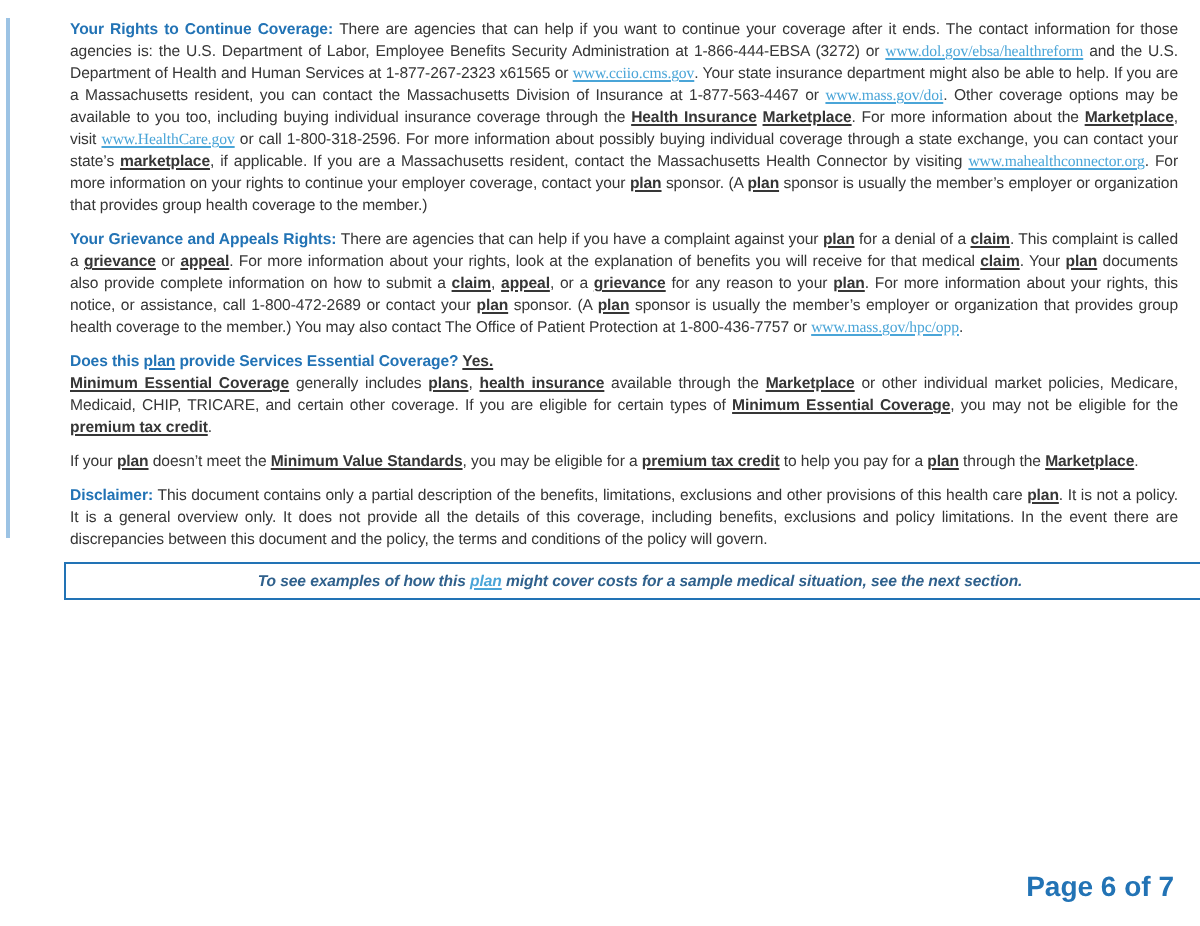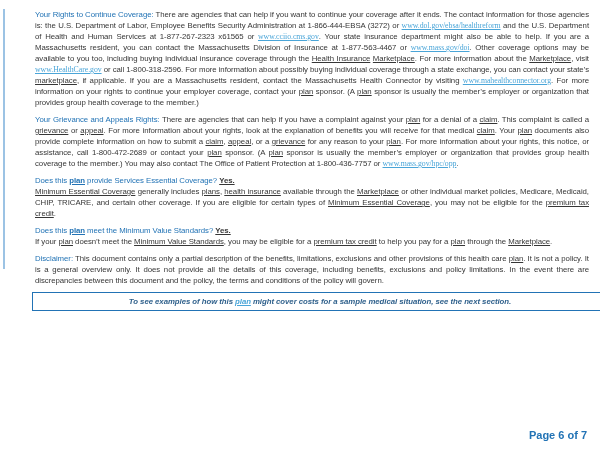--- a/index.html
+++ b/index.html
@@ -20,47 +20,46 @@
     position:absolute;left:3px;top:9px;width:2px;height:260px;
     background:var(--accent-rule);
   }
   .content{
     position:absolute;left:35px;top:9px;width:554px;
     font-size:7.8px;line-height:11px;letter-spacing:-0.05px;
   }
   .content p{margin:0 0 6px 0;text-align:justify;}
   .content p.q{margin:0;}
   
-  .r-h{color:var(--heading-blue);font-weight:normal;}
+  .r-h{color:var(--heading-blue);font-weight:bold;}
   .r-hu{color:var(--heading-blue);font-weight:bold;text-decoration:underline;}
   .r-p{}
-  .r-u{text-decoration:underline;}
+  .r-u{text-decoration:underline;font-weight:bold;}
   .r-l{color:var(--link-blue);text-decoration:underline;font-family:Liberation Serif, serif;}
   .r-b{font-weight:bold;text-decoration:underline;}
   .r-i{font-style:italic;font-weight:bold;color:var(--callout-text);}
   .r-il{font-style:italic;font-weight:bold;color:var(--link-blue);text-decoration:underline;}
   .callout{
     margin:3px 0 0 -3px;width:542px;
     border:1px solid var(--heading-blue);
     padding:3px 16px;text-align:center;
   }
   .page-number{
-    position:absolute;right:13px;bottom:22px;
-    color:var(--heading-blue);font-weight:bold;font-size:11px;
+    position:absolute;right:13px;bottom:12px;
+    color:var(--heading-blue);font-weight:bold;font-size:14px;
   }
 </style>
 </head>
 <body>
 
 <div class="accent-rule"></div>
 
 <div class="content">
   <p><span class="r-h">Your Rights to Continue Coverage: </span><span class="r-p">There are agencies that can help if you want to continue your coverage after it ends. The contact information for those agencies is: the U.S. Department of Labor, Employee Benefits Security Administration at 1-866-444-EBSA (3272) or </span><span class="r-l">www.dol.gov/ebsa/healthreform</span><span class="r-p"> and the U.S. Department of Health and Human Services at 1-877-267-2323 x61565 or </span><span class="r-l">www.cciio.cms.gov</span><span class="r-p">. Your state insurance department might also be able to help. If you are a Massachusetts resident, you can contact the Massachusetts Division of Insurance at 1-877-563-4467 or </span><span class="r-l">www.mass.gov/doi</span><span class="r-p">. Other coverage options may be available to you too, including buying individual insurance coverage through the </span><span class="r-u">Health Insurance</span><span class="r-p"> </span><span class="r-u">Marketplace</span><span class="r-p">. For more information about the </span><span class="r-u">Marketplace</span><span class="r-p">, visit </span><span class="r-l">www.HealthCare.gov</span><span class="r-p"> or call 1-800-318-2596. For more information about possibly buying individual coverage through a state exchange, you can contact your state’s </span><span class="r-u">marketplace</span><span class="r-p">, if applicable. If you are a Massachusetts resident, contact the Massachusetts Health Connector by visiting </span><span class="r-l">www.mahealthconnector.org</span><span class="r-p">. For more information on your rights to continue your employer coverage, contact your </span><span class="r-u">plan</span><span class="r-p"> sponsor. (A </span><span class="r-u">plan</span><span class="r-p"> sponsor is usually the member’s employer or organization that provides group health coverage to the member.)</span></p>
   <p><span class="r-h">Your Grievance and Appeals Rights: </span><span class="r-p">There are agencies that can help if you have a complaint against your </span><span class="r-u">plan</span><span class="r-p"> for a denial of a </span><span class="r-u">claim</span><span class="r-p">. This complaint is called a </span><span class="r-u">grievance</span><span class="r-p"> or </span><span class="r-u">appeal</span><span class="r-p">. For more information about your rights, look at the explanation of benefits you will receive for that medical </span><span class="r-u">claim</span><span class="r-p">. Your </span><span class="r-u">plan</span><span class="r-p"> documents also provide complete information on how to submit a </span><span class="r-u">claim</span><span class="r-p">, </span><span class="r-u">appeal</span><span class="r-p">, or a </span><span class="r-u">grievance</span><span class="r-p"> for any reason to your </span><span class="r-u">plan</span><span class="r-p">. For more information about your rights, this notice, or assistance, call 1-800-472-2689 or contact your </span><span class="r-u">plan</span><span class="r-p"> sponsor. (A </span><span class="r-u">plan</span><span class="r-p"> sponsor is usually the member’s employer or organization that provides group health coverage to the member.) You may also contact The Office of Patient Protection at 1-800-436-7757 or </span><span class="r-l">www.mass.gov/hpc/opp</span><span class="r-p">.</span></p>
   <p class="q"><span class="r-h">Does this </span><span class="r-hu">plan</span><span class="r-h"> provide Services Essential Coverage? </span><span class="r-b">Yes.</span></p>
   <p><span class="r-u">Minimum Essential Coverage</span><span class="r-p"> generally includes </span><span class="r-u">plans</span><span class="r-p">, </span><span class="r-u">health insurance</span><span class="r-p"> available through the </span><span class="r-u">Marketplace</span><span class="r-p"> or other individual market policies, Medicare, Medicaid, CHIP, TRICARE, and certain other coverage. If you are eligible for certain types of </span><span class="r-u">Minimum Essential Coverage</span><span class="r-p">, you may not be eligible for the </span><span class="r-u">premium tax credit</span><span class="r-p">.</span></p>
-  <p class="q"><span class="r-h">Does this </span><span class="r-hu">plan</span><span class="r-h"> meet the Minimum Value Standards? </span><span class="r-b">Yes.</span></p>
   <p><span class="r-p">If your </span><span class="r-u">plan</span><span class="r-p"> doesn’t meet the </span><span class="r-u">Minimum Value Standards</span><span class="r-p">, you may be eligible for a </span><span class="r-u">premium tax credit</span><span class="r-p"> to help you pay for a </span><span class="r-u">plan</span><span class="r-p"> through the </span><span class="r-u">Marketplace</span><span class="r-p">.</span></p>
   <p><span class="r-h">Disclaimer: </span><span class="r-p">This document contains only a partial description of the benefits, limitations, exclusions and other provisions of this health care </span><span class="r-u">plan</span><span class="r-p">. It is not a policy. It is a general overview only. It does not provide all the details of this coverage, including benefits, exclusions and policy limitations. In the event there are discrepancies between this document and the policy, the terms and conditions of the policy will govern.</span></p>
   <div class="callout"><span class="r-i">To see examples of how this </span><span class="r-il">plan</span><span class="r-i"> might cover costs for a sample medical situation, see the next section.</span></div>
 </div>
 
 <div class="page-number">Page 6 of 7</div>
 
 </body></html>

